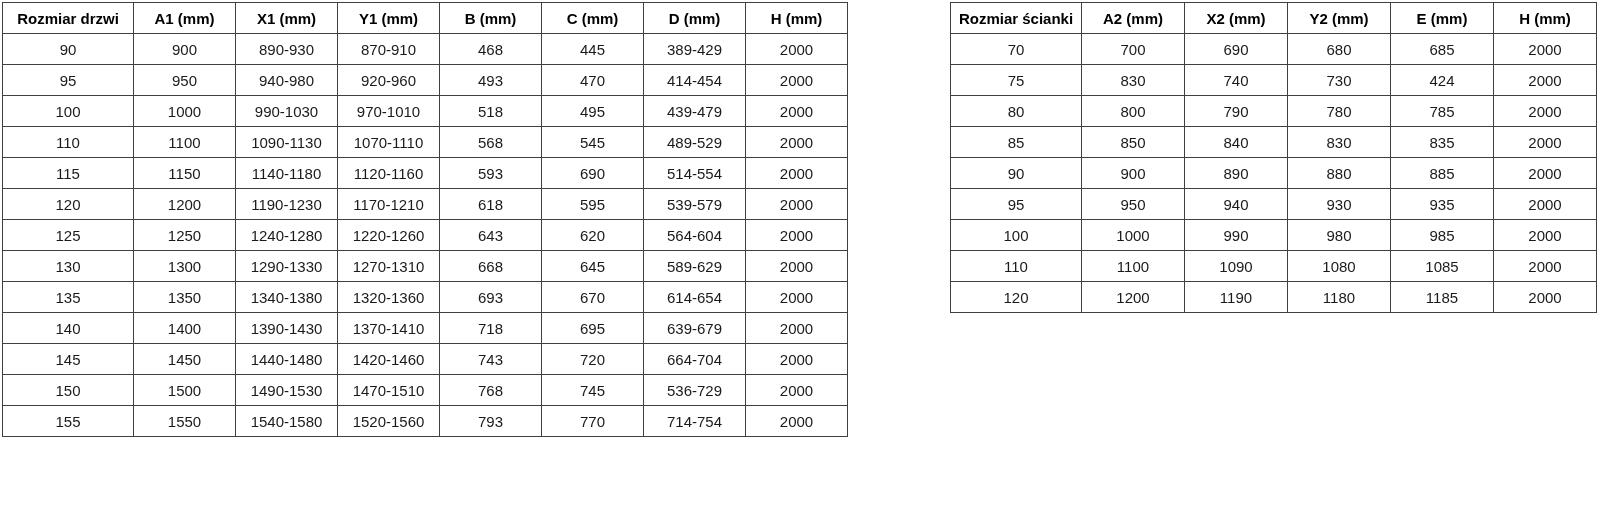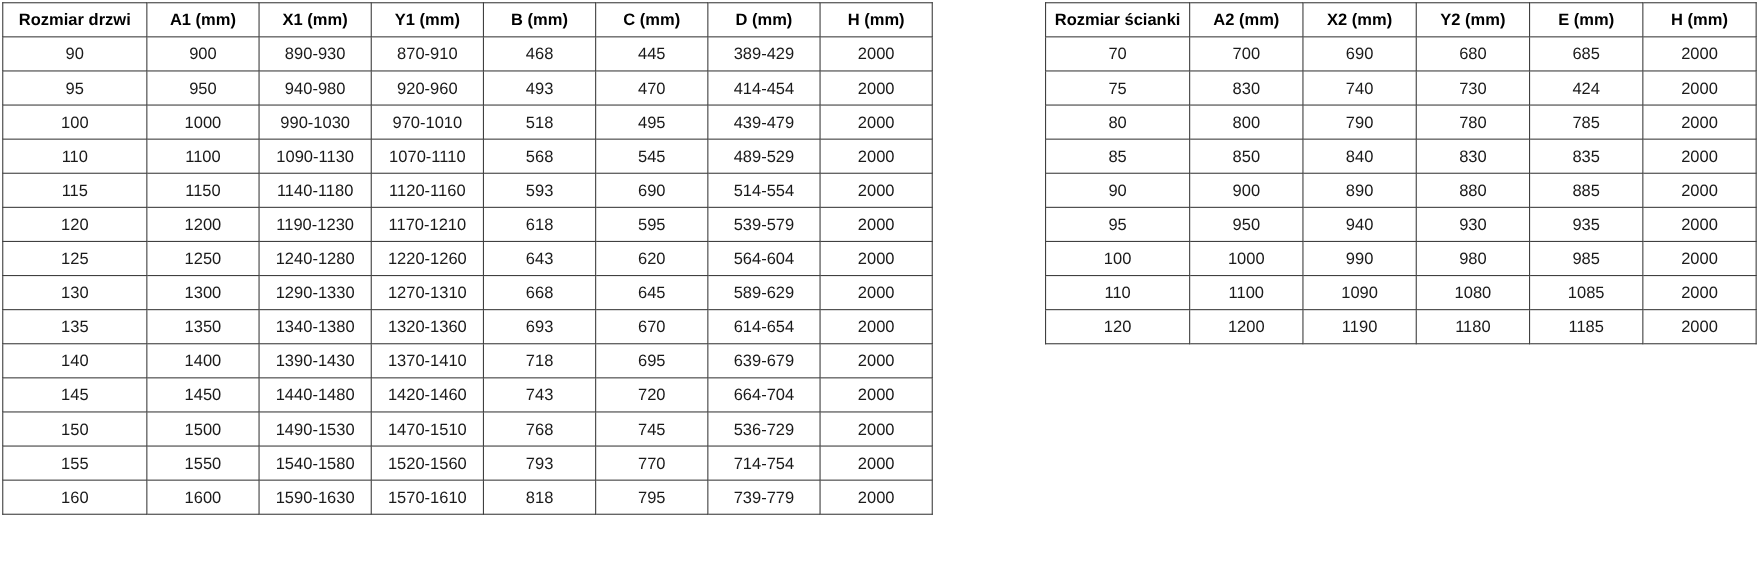--- a/index.html
+++ b/index.html
@@ -196,30 +196,20 @@
         <tr>
           <td>155</td>
           <td>1550</td>
           <td>1540-1580</td>
           <td>1520-1560</td>
           <td>793</td>
           <td>770</td>
           <td>714-754</td>
           <td>2000</td>
         </tr>
-        <tr>
-          <td>160</td>
-          <td>1600</td>
-          <td>1590-1630</td>
-          <td>1570-1610</td>
-          <td>818</td>
-          <td>795</td>
-          <td>739-779</td>
-          <td>2000</td>
-        </tr>
       </tbody>
   </table>
 
   <table id="panel-table" class="spec-table">
     <colgroup>
       <col style="width:131px">
       <col style="width:103px">
         <col style="width:103px">
         <col style="width:103px">
       <col style="width:103px">

